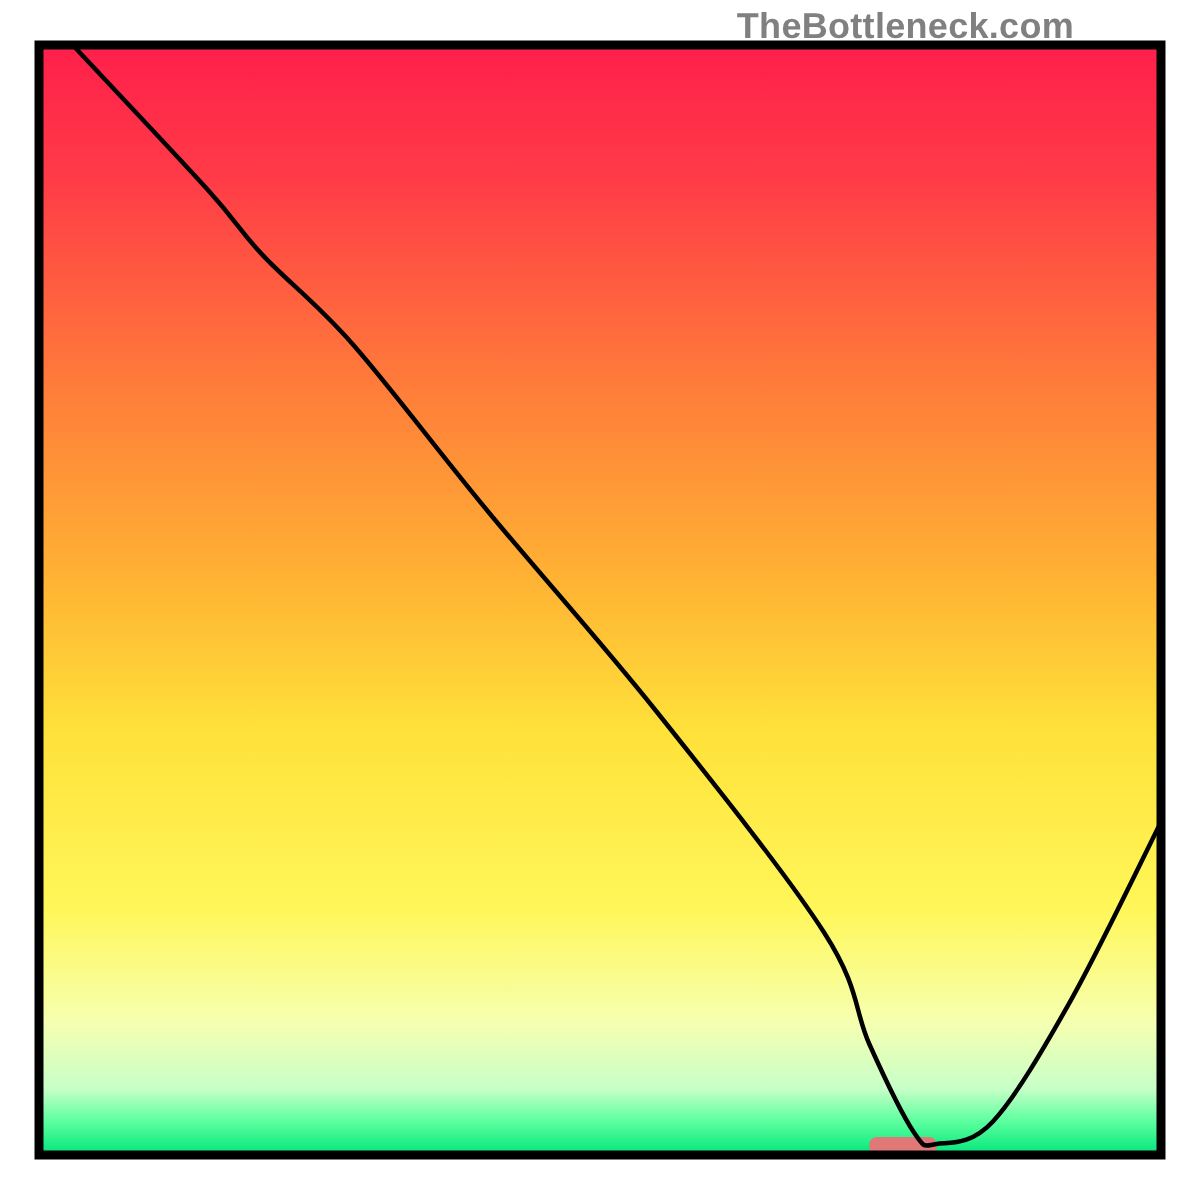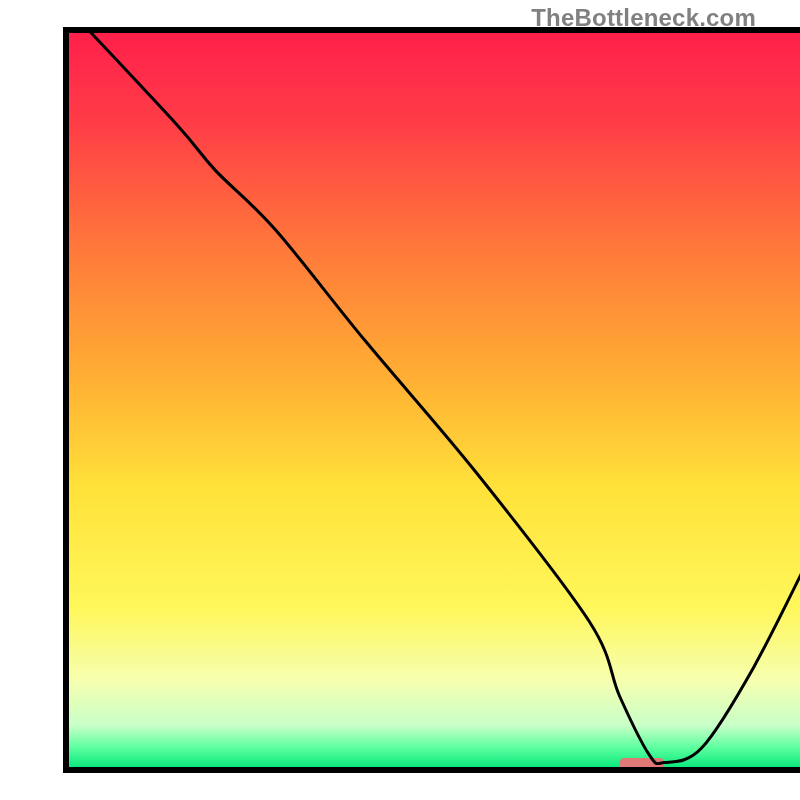--- a/index.html
+++ b/index.html
@@ -8,21 +8,20 @@
     width: 800px;
     height: 800px;
     background: #ffffff;
     font-family: Arial, Helvetica, sans-serif;
     overflow: hidden;
   }
   .wrap {
     position: relative;
     width: 728px;
     height: 800px;
-    margin-left: 40px;
   }
   .watermark {
     position: absolute;
     top: 4px;
     right: 12px;
     font-size: 24px;
     font-weight: bold;
     color: #808080;
     letter-spacing: 0.2px;
   }

